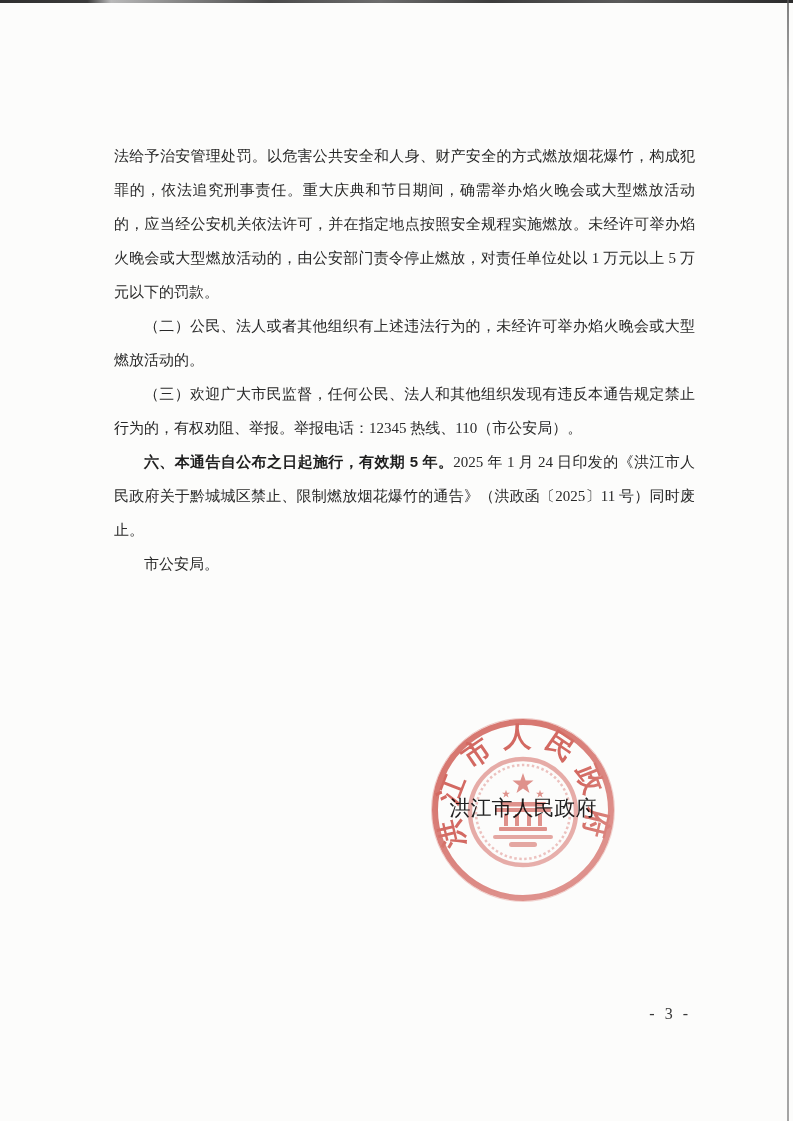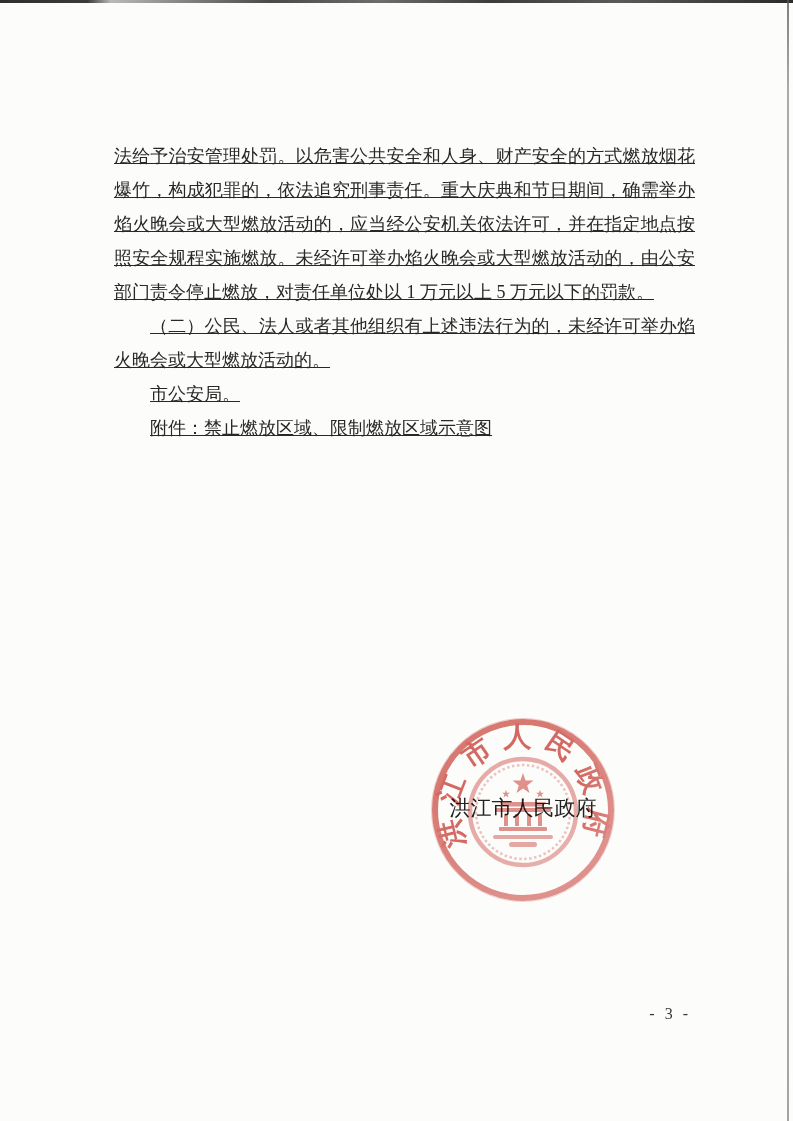--- a/index.html
+++ b/index.html
@@ -17,24 +17,23 @@
     background:linear-gradient(90deg,#2f2f2f 0%,#3a3a3a 11%,#b9b9b9 14%,#8a8a8a 22%,#4a4a4a 34%,#6d6d6d 48%,#3c3c3c 62%,#5a5a5a 78%,#2b2b2b 100%);
   }
   .scan-right-edge{
     position:absolute;top:0;right:4px;width:2px;height:100%;
     background:linear-gradient(180deg,#555 0%,#8f8f8f 8%,#9a9a9a 55%,#878787 100%);
     opacity:.75;
   }
   
   .text-block{
     position:absolute;left:114px;top:139px;width:581px;
-    font-size:18px;line-height:34px;
+    font-size:15px;line-height:34px;
     text-align:justify;text-justify:inter-ideograph;
     color:#282828;
-    text-decoration:underline;
   }
   .text-block p{margin:0;}
   .para-indent{text-indent:2em;}
   .bold-lead{
     font-weight:bold;
     font-family:"Liberation Sans","DejaVu Sans",sans-serif;
     color:#1e1e1e;
   }
   .attachment-line{margin-top:34px;text-indent:2em;}
   
@@ -67,22 +66,23 @@
 <body>
 
 <div class="page">
 
   <div class="scan-top-edge"></div>
   <div class="scan-right-edge"></div>
 
   <div class="text-block">
     <p>法给予治安管理处罚。以危害公共安全和人身、财产安全的方式燃放烟花爆竹，构成犯罪的，依法追究刑事责任。重大庆典和节日期间，确需举办焰火晚会或大型燃放活动的，应当经公安机关依法许可，并在指定地点按照安全规程实施燃放。未经许可举办焰火晚会或大型燃放活动的，由公安部门责令停止燃放，对责任单位处以 1 万元以上 5 万元以下的罚款。</p>
     <p class="para-indent">（二）公民、法人或者其他组织有上述违法行为的，未经许可举办焰火晚会或大型燃放活动的。</p>
+    <p class="para-indent">（三）欢迎广大市民监督，任何公民、法人和其他组织发现有违反本通告规定禁止行为的，有权劝阻、举报。举报电话：12345 热线、110（市公安局）。</p>
+    <p class="para-indent"><span class="bold-lead">六、本通告自公布之日起施行，有效期 5 年。</span><span>2025 年 1 月 24 日印发的《洪江市人民政府关于黔城城区禁止、限制燃放烟花爆竹的通告》（洪政函〔2025〕11 号）同时废止。</span></p>
     <p class="para-indent">市公安局。</p>
-    <p class="attachment-line">附件：禁止燃放区域、限制燃放区域示意图</p>
   </div>
 
   <div class="signature-block">
     <div>洪江市人民政府</div>
   </div>
 
   <div class="seal">
     <svg viewBox="-95 -95 190 190" xmlns="http://www.w3.org/2000/svg">
       <defs>
         <path id="sealArc" d="M -60 26 A 65 65 0 1 1 60 26" fill="none"></path>

